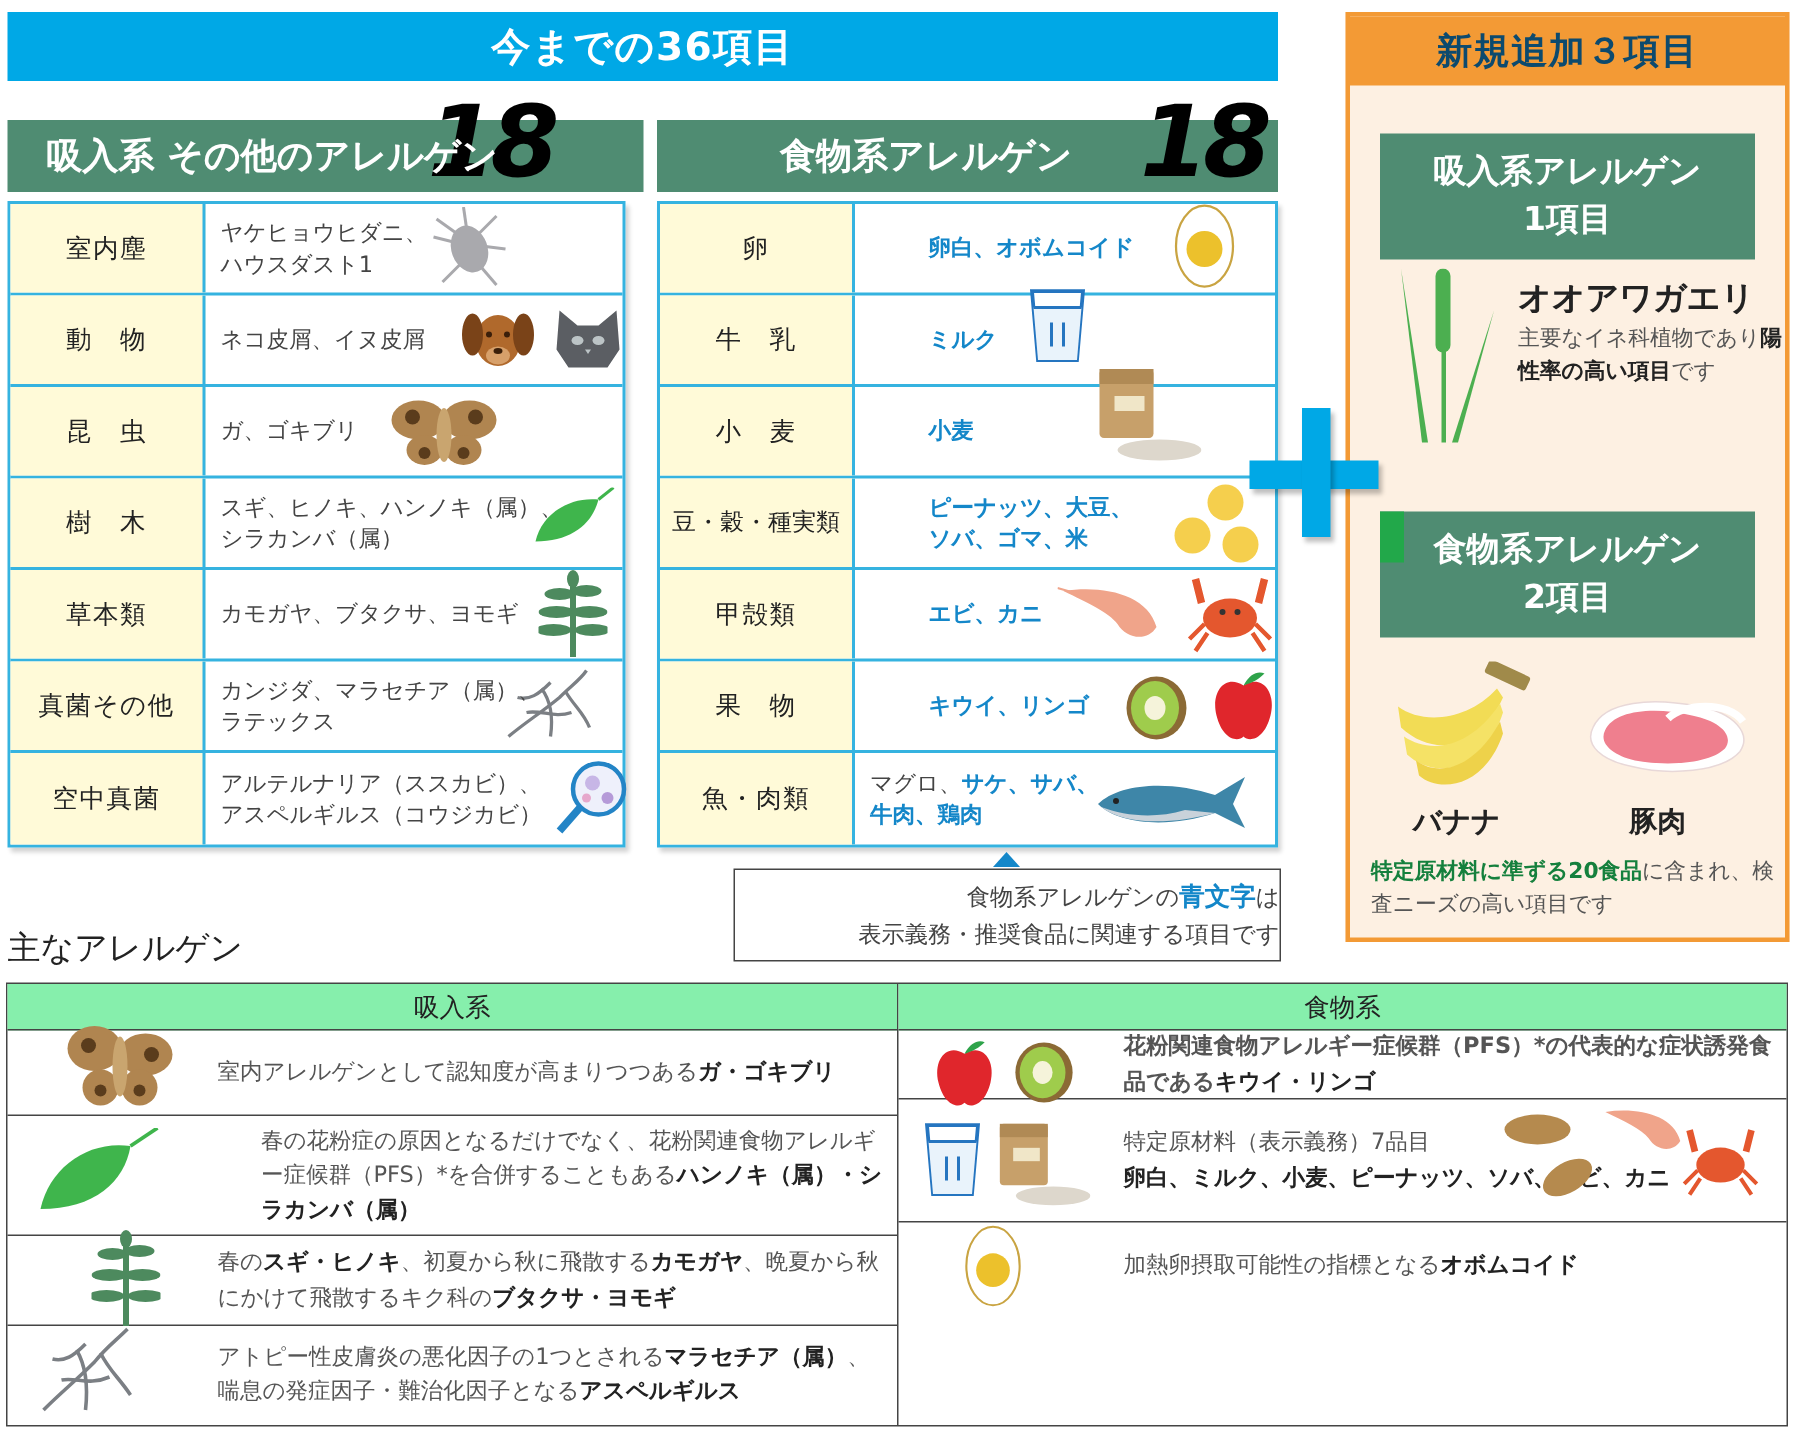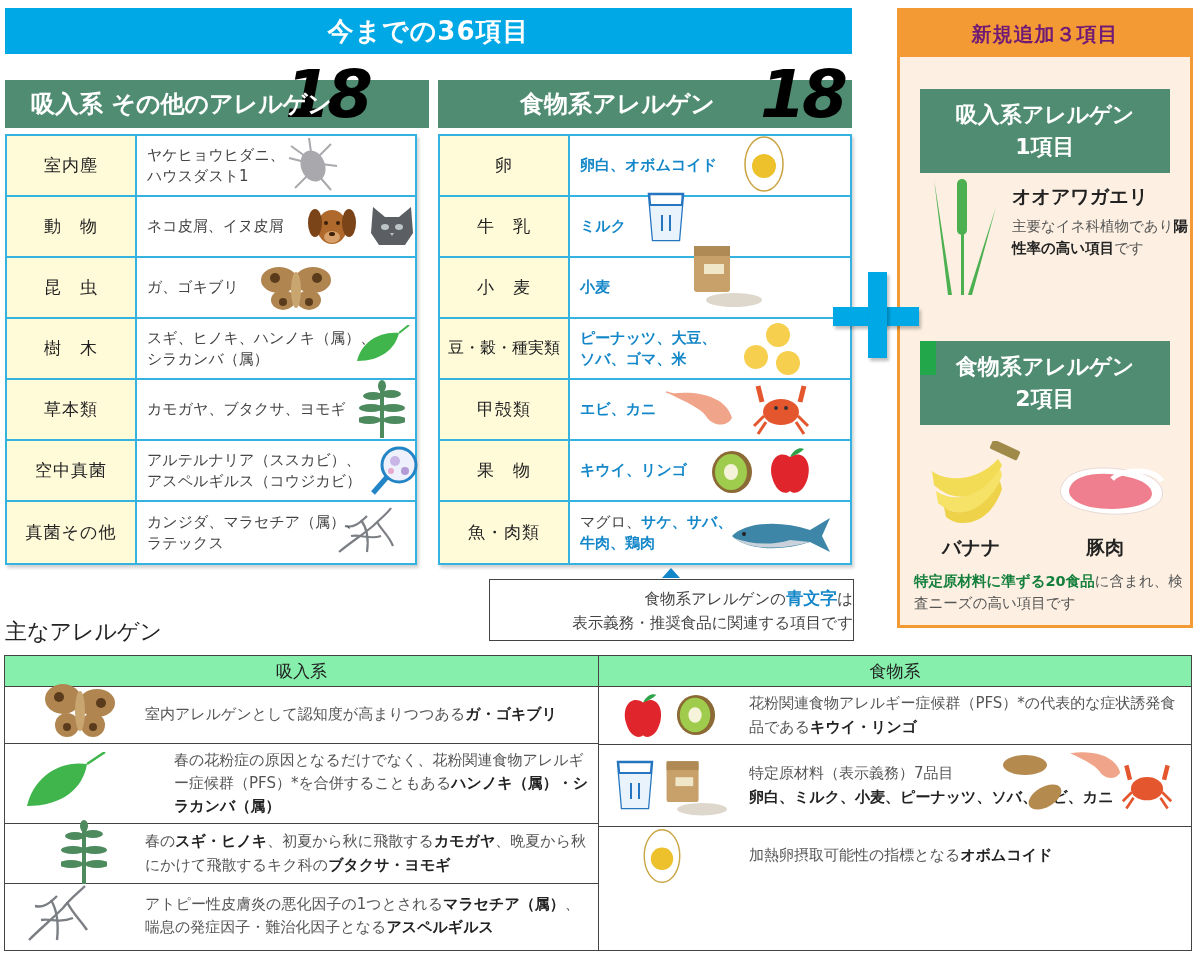--- a/index.html
+++ b/index.html
@@ -41,21 +41,21 @@
   .gcat {
     width: 130px; background: #fffad8; border-right: 2px solid #35b3e0;
     display: flex; align-items: center; justify-content: center;
     font-size: 17px; color: #222; letter-spacing: 1px;
   }
   .gval {
     flex: 1; display: flex; align-items: center; padding-left: 10px;
     font-size: 15px; color: #444; line-height: 1.35; position: relative;
   }
   .gval .txt { position: relative; z-index: 2; }
-  .gval.blue { color: #1487c9; font-weight: bold; }
+  .gval.blue { color: #1487c9; font-weight: bold; margin-left: 39px; }
   .blue { color: #1487c9; font-weight: bold; }
   .gval .ic { position: absolute; z-index: 1; }
 
   
   .note-arrow {
     position: absolute; left: 662px; top: 568px; width: 0; height: 0;
     border-left: 9px solid transparent; border-right: 9px solid transparent;
     border-bottom: 10px solid #1487c9;
   }
   .note {
@@ -68,32 +68,32 @@
   
   .plus-v { position: absolute; left: 868px; top: 272px; width: 19px; height: 86px; background: #00a8e6; box-shadow: 2px 3px 3px rgba(0,0,0,0.25); }
   .plus-h { position: absolute; left: 833px; top: 307px; width: 86px; height: 19px; background: #00a8e6; box-shadow: 2px 3px 3px rgba(0,0,0,0.25); }
 
   
   .new-panel {
     position: absolute; left: 897px; top: 8px; width: 296px; height: 620px;
     border: 3px solid #f39a35; background: #fdf0e2;
   }
   .new-title {
-    height: 46px; background: #f39a35; color: #701a75; font-size: 20px; font-weight: bold;
+    height: 46px; background: #f39a35; color: #0c4a6e; font-size: 24px; font-weight: bold;
     display: flex; align-items: center; justify-content: center; letter-spacing: 1px;
   }
   .new-sub {
     position: absolute; left: 20px; width: 250px; height: 84px; background: #4f8c72;
     color: #fff; font-size: 22px; font-weight: bold; text-align: center;
     display: flex; flex-direction: column; justify-content: center; line-height: 1.45;
   }
   .new-sub-inhal { top: 78px; }
   .new-sub-food { top: 330px; }
   .new-sub-food .marker { position: absolute; left: 0; top: 0; width: 16px; height: 34px; background: #22a84a; }
-  .grass-name { position: absolute; left: 112px; top: 173px; font-size: 19px; font-weight: bold; color: #222; text-align: right; }
+  .grass-name { position: absolute; left: 112px; top: 173px; font-size: 22px; font-weight: bold; color: #222; text-align: right; }
   .grass-desc { position: absolute; left: 112px; top: 205px; width: 180px; font-size: 14.5px; color: #555; line-height: 1.5; }
   .grass-desc b { color: #222; }
   .food-label { position: absolute; top: 524px; font-size: 19px; font-weight: bold; color: #222; }
   .food-banana { left: 42px; }
   .food-pork { left: 186px; }
   .food-note { position: absolute; left: 14px; top: 560px; width: 270px; font-size: 14.5px; color: #555; line-height: 1.5; }
   .food-note b { color: #15803d; }
 
   
   .main-title { position: absolute; left: 5px; top: 617px; font-size: 22px; color: #222; }
@@ -107,21 +107,21 @@
     height: 31px; background: #86efac; border-bottom: 1.5px solid #444;
     display: flex; align-items: center; justify-content: center; font-size: 17px; color: #222;
   }
   .brow { display: flex; border-bottom: 1.5px solid #444; position: relative; }
   .brow:last-child { border-bottom: none; }
   .bicon { width: 140px; position: relative; flex: none; }
   .btext { flex: 1; font-size: 15px; color: #555; line-height: 1.55; display: flex; align-items: center; padding-right: 10px; }
   .btext b { color: #222; }
   .bcol.right .bicon { width: 150px; }
   .r1 { height: 57px; } .r2 { height: 80px; gap: 29px; } .r3 { height: 60px; } .r4 { height: 64px; }
-  .rr1 { height: 58px; } .rr2 { height: 82px; } .rr3 { height: 58px; } .rr4 { height: 64px; }
+  .rr1 { height: 46px; font-weight: bold; } .rr2 { height: 82px; } .rr3 { height: 58px; } .rr4 { height: 64px; }
 
   svg { display: block; }
 </style>
 </head>
 <body>
 
 <div class="banner-36">今までの36項目</div>
 
 <div class="sec-head head-inhal">
   <span class="label">吸入系 その他のアレルゲン</span>
@@ -242,54 +242,54 @@
               <ellipse cx="10" cy="40" rx="12" ry="4"></ellipse>
               <ellipse cx="36" cy="40" rx="12" ry="4"></ellipse>
               <ellipse cx="23" cy="6" rx="4" ry="6"></ellipse>
             </g>
           </svg>
       </span>
     </div>
   </div>
 
   <div class="grow">
-    <div class="gcat">空中真菌</div>
-    <div class="gval">
-      <div class="txt">
-          <div>アルテルナリア（ススカビ）、</div>
-          <div>アスペルギルス（コウジカビ）</div>
-        </div>
-      <span class="ic" style="left:232px;top:4px">
-        <svg width="50" height="52" viewBox="0 0 50 52">
-            <circle cx="30" cy="20" r="17" fill="#eef0fb" stroke="#2384c6" stroke-width="3"></circle>
-            <circle cx="26" cy="16" r="5" fill="#c7b6e6"></circle>
-            <circle cx="36" cy="26" r="4" fill="#b59ad8"></circle>
-            <circle cx="22" cy="26" r="3" fill="#e6a8cc"></circle>
-            <line x1="18" y1="32" x2="4" y2="48" stroke="#2384c6" stroke-width="5"></line>
-          </svg>
-      </span>
-    </div>
-  </div>
-
-  <div class="grow">
     <div class="gcat">真菌その他</div>
     <div class="gval">
       <div class="txt">
           <div>カンジダ、マラセチア（属）、</div>
           <div>ラテックス</div>
         </div>
       <span class="ic" style="left:200px;top:4px">
         <svg width="58" height="52" viewBox="0 0 58 52">
             <g stroke="#7b7f84" stroke-width="2.2" fill="none">
               <path d="M2 46 C14 36 24 30 36 20 C44 12 50 8 54 2"></path>
               <path d="M14 30 C24 28 32 34 44 30"></path>
               <path d="M24 14 C30 22 32 32 30 46"></path>
               <path d="M40 16 C46 26 52 30 56 40"></path>
               <path d="M8 20 C16 22 22 18 30 10"></path>
             </g>
+          </svg>
+      </span>
+    </div>
+  </div>
+
+  <div class="grow">
+    <div class="gcat">空中真菌</div>
+    <div class="gval">
+      <div class="txt">
+          <div>アルテルナリア（ススカビ）、</div>
+          <div>アスペルギルス（コウジカビ）</div>
+        </div>
+      <span class="ic" style="left:232px;top:4px">
+        <svg width="50" height="52" viewBox="0 0 50 52">
+            <circle cx="30" cy="20" r="17" fill="#eef0fb" stroke="#2384c6" stroke-width="3"></circle>
+            <circle cx="26" cy="16" r="5" fill="#c7b6e6"></circle>
+            <circle cx="36" cy="26" r="4" fill="#b59ad8"></circle>
+            <circle cx="22" cy="26" r="3" fill="#e6a8cc"></circle>
+            <line x1="18" y1="32" x2="4" y2="48" stroke="#2384c6" stroke-width="5"></line>
           </svg>
       </span>
     </div>
   </div>
 </div>
 
 <div class="grid grid-food">
   <div class="grow">
     <div class="gcat">卵</div>
     <div class="gval blue">

